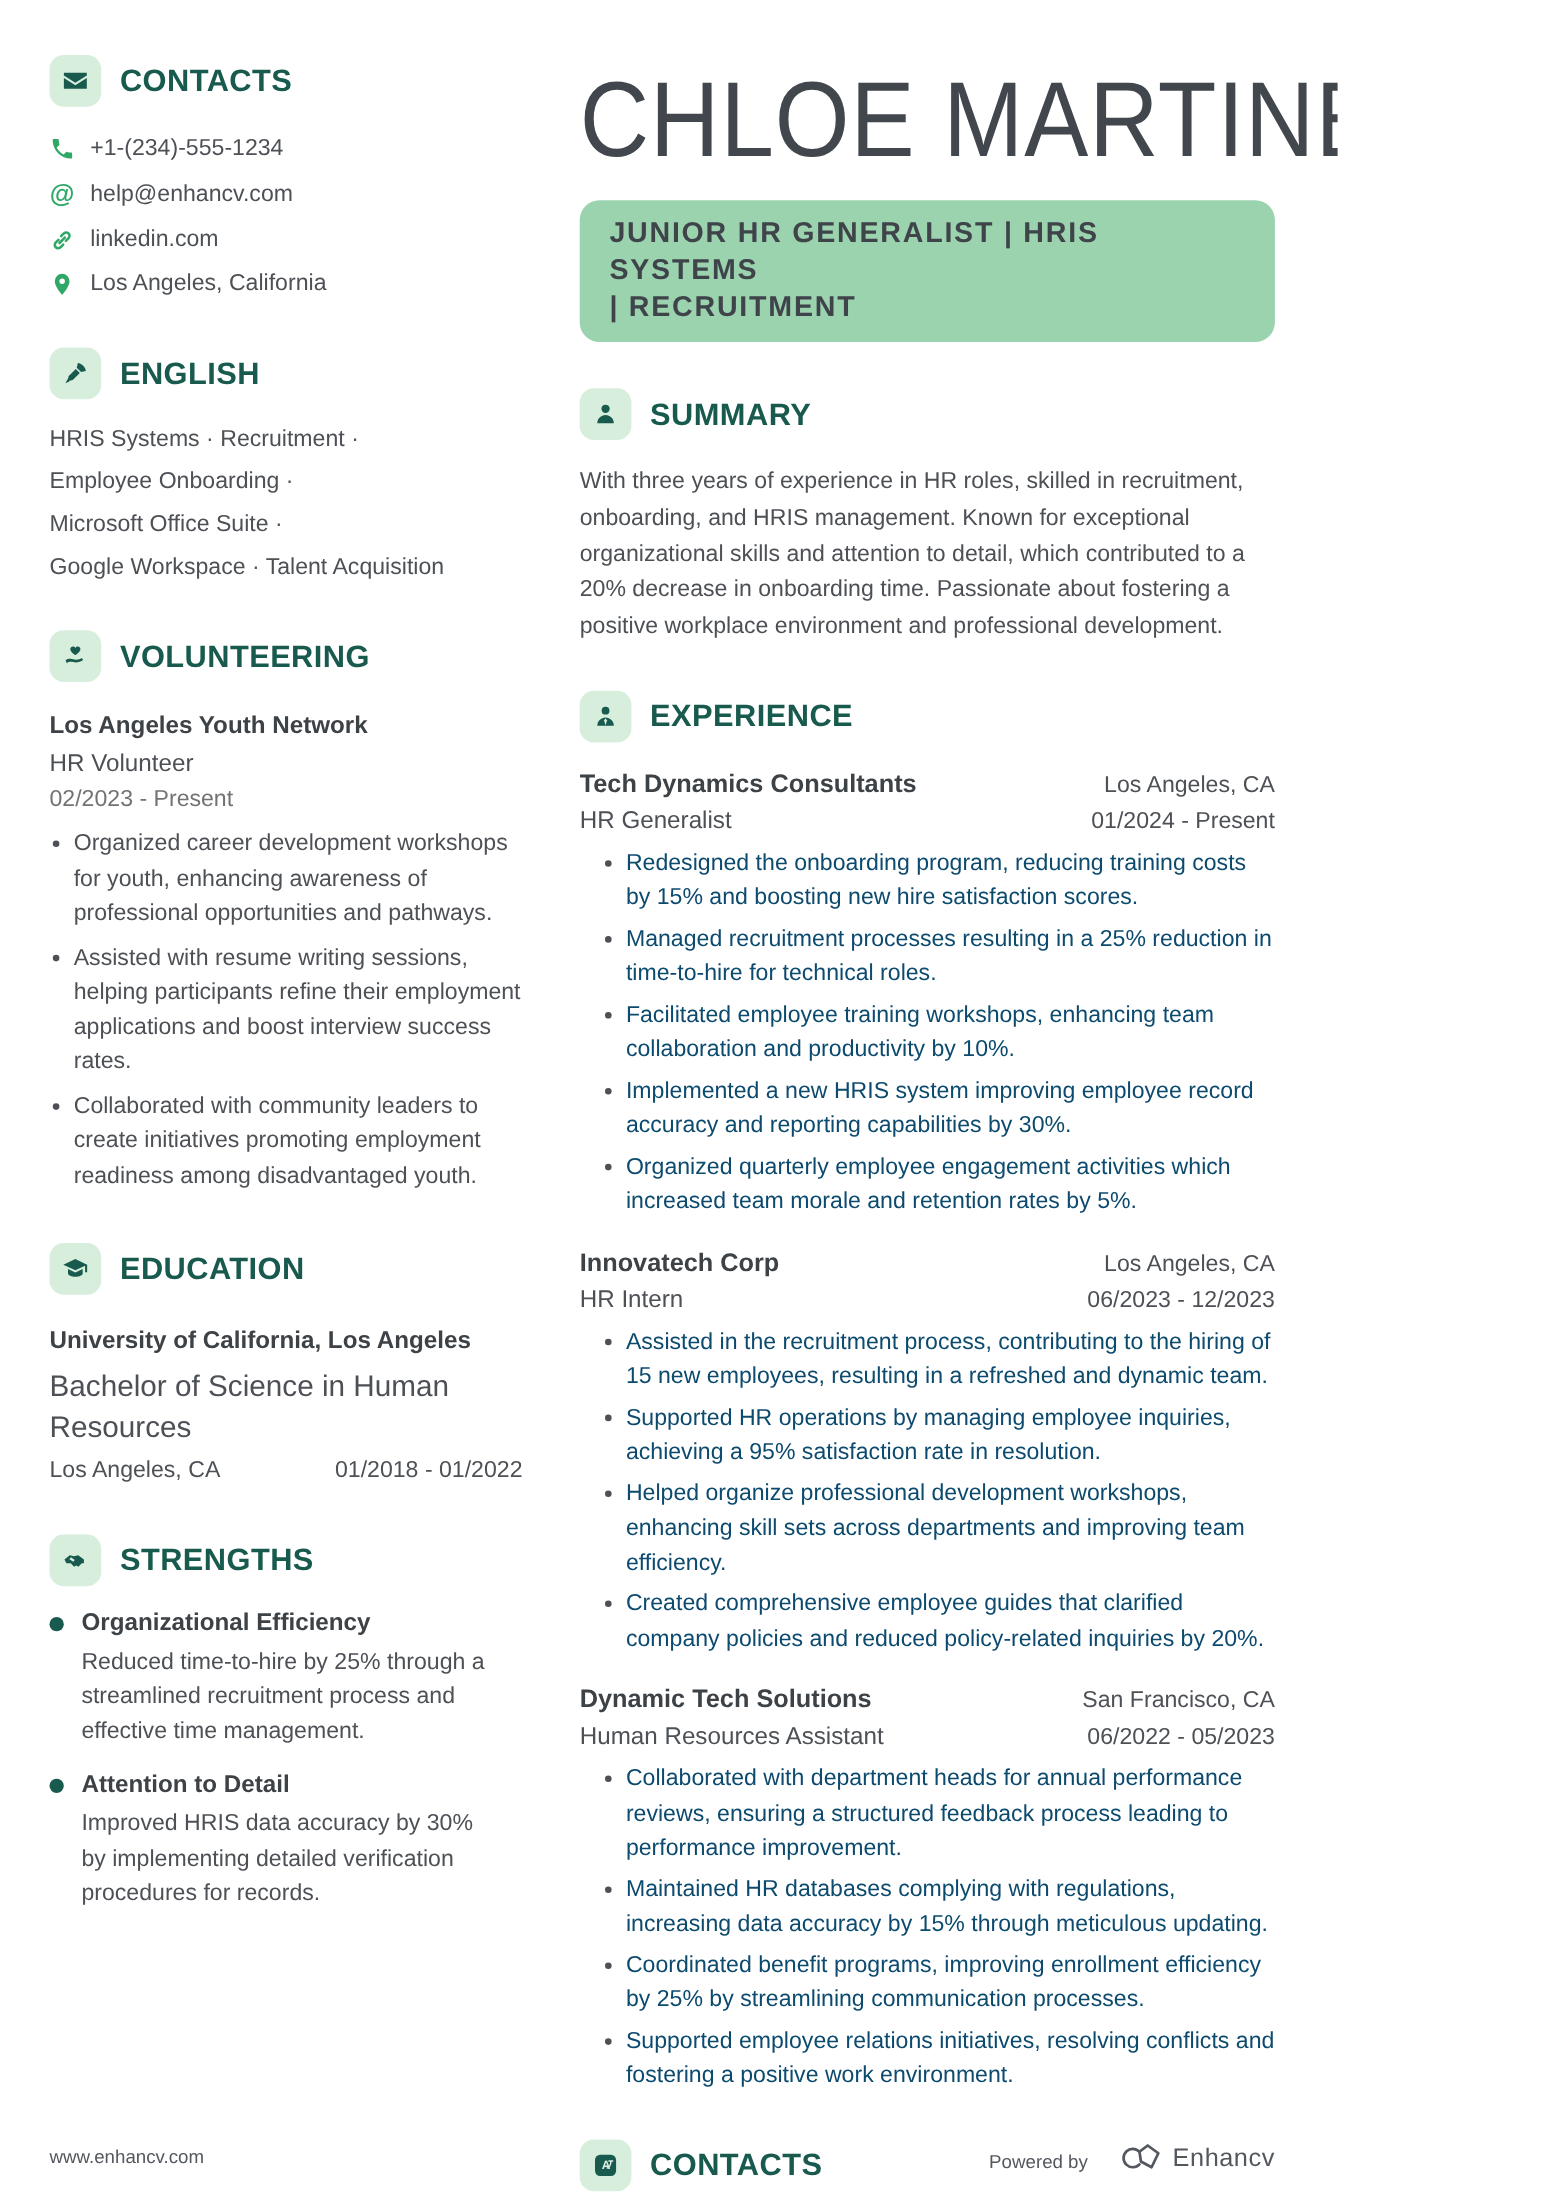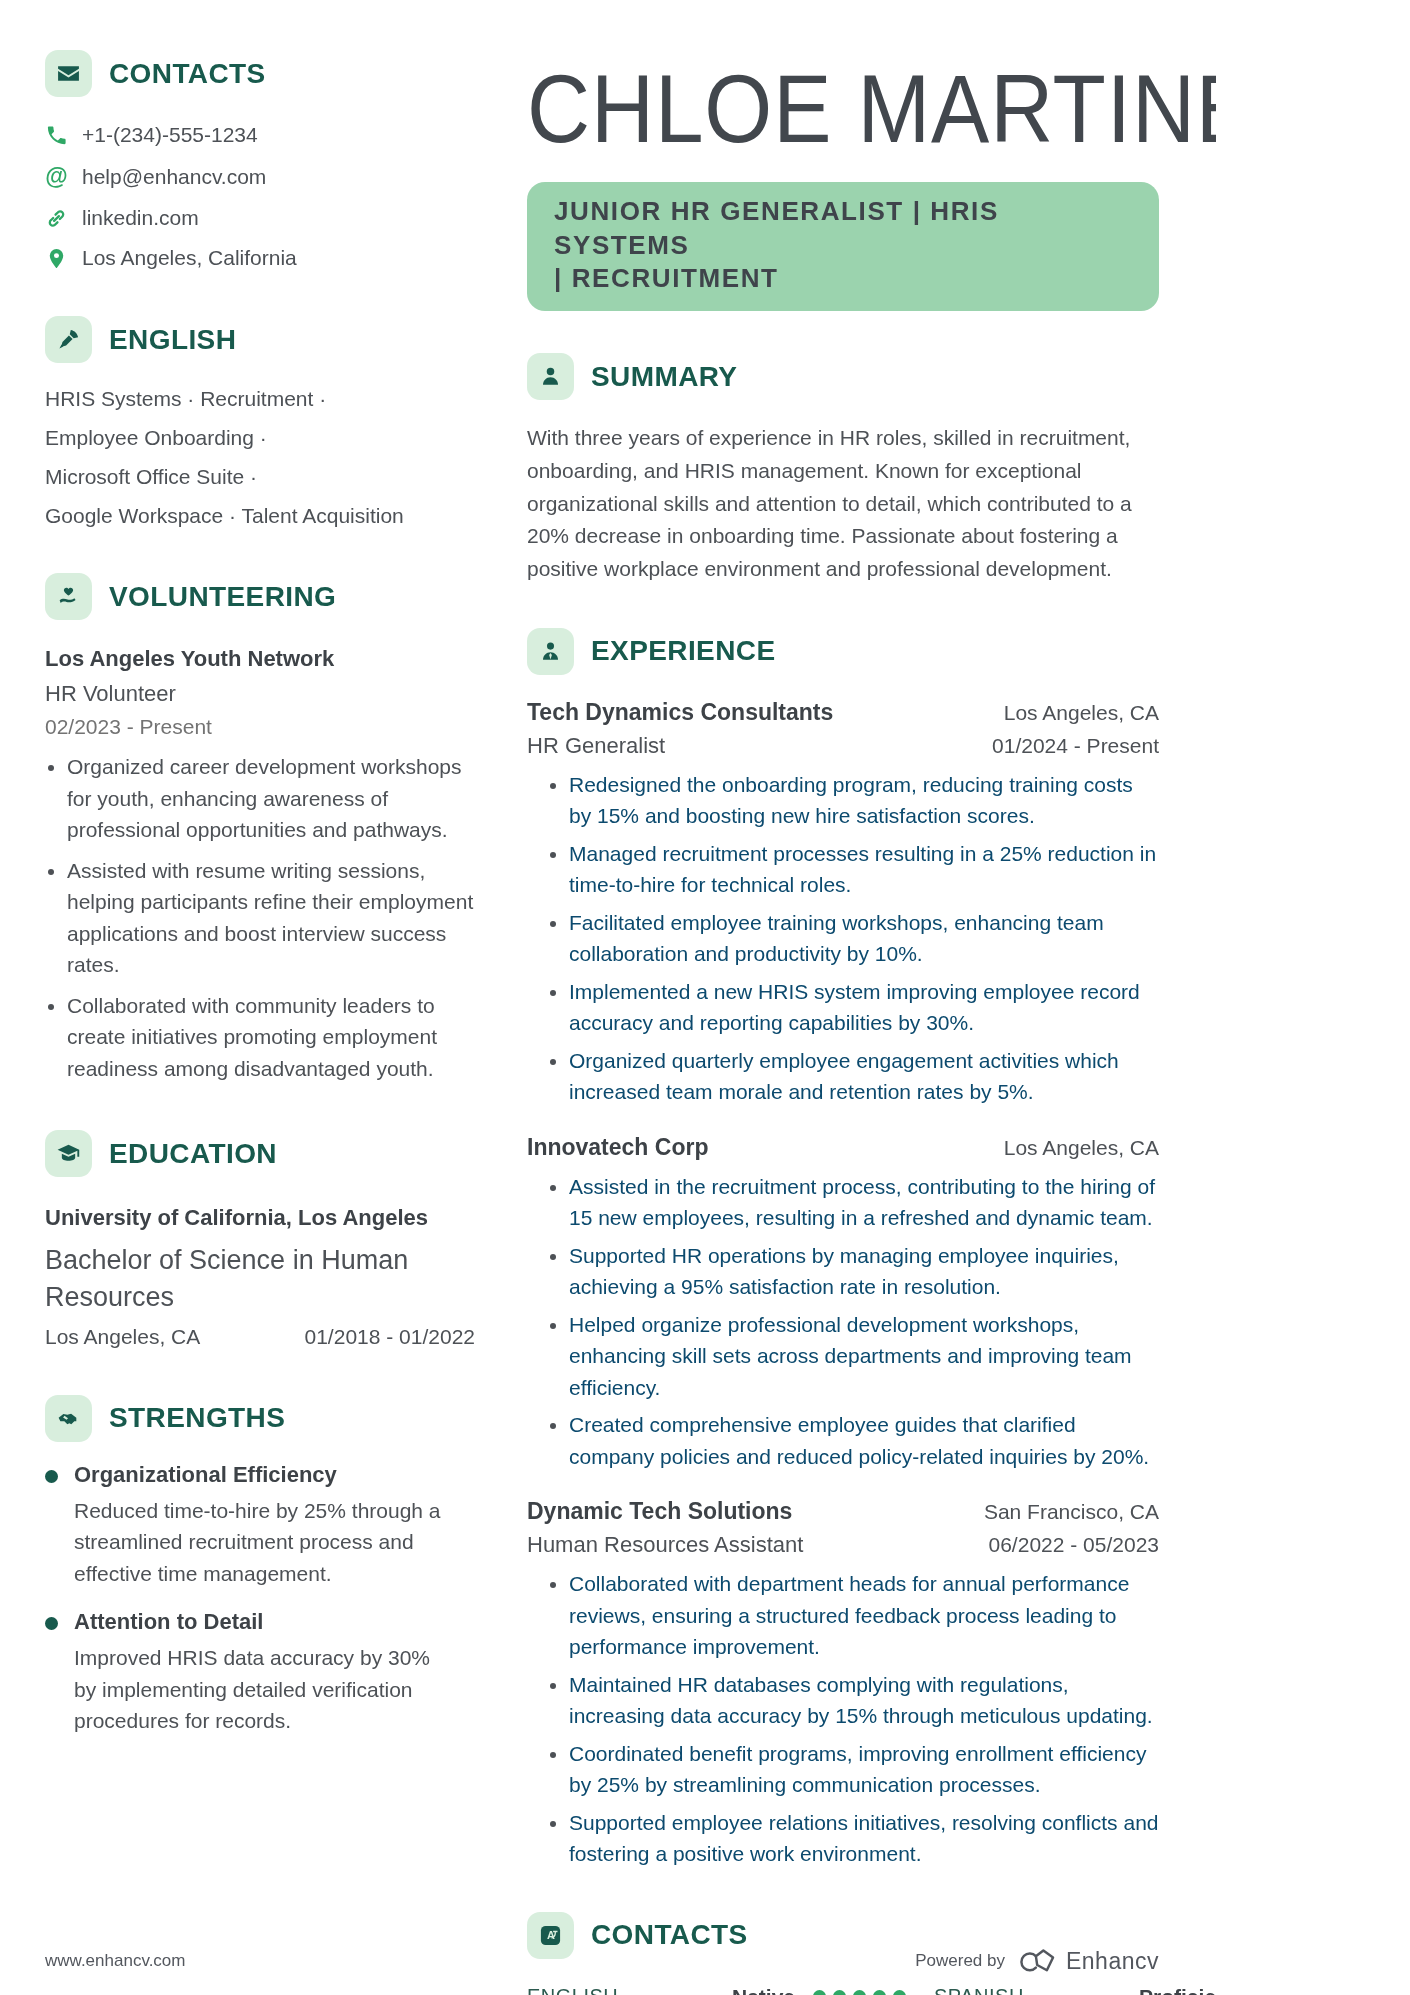--- a/index.html
+++ b/index.html
@@ -72,21 +72,21 @@
   .lang-name { width:205px; font-size:20px; letter-spacing:.5px; color:#2c5a4f; }
   .lang-level { font-size:21px; font-weight:700; color:#3d4247; margin-right:18px; }
   .dots { display:inline-flex; gap:7px; }
   .dots i { width:13px; height:13px; border-radius:50%; background:#dcdfe4; }
   .dots i.filled { background:#2fa866; }
 
   
   .footer { position:absolute; left:45px; right:57px; bottom:19px;
             display:flex; justify-content:space-between; align-items:center; }
   .site { font-size:17px; color:#53575e; }
-  .powered { display:flex; align-items:center; gap:8px; }
+  .powered { display:flex; align-items:flex-end; gap:24px; }
   .powered-label { font-size:17px; color:#53575e; }
   .brand { display:flex; align-items:center; gap:9px; }
   .brand-text { font-size:23px; color:#53575e; letter-spacing:.5px; }
 </style>
 </head>
 <body>
 
 <div class="page">
   <div class="content">
 
@@ -269,20 +269,24 @@
               <li>Facilitated employee training workshops, enhancing team collaboration and productivity by 10%.</li>
               <li>Implemented a new HRIS system improving employee record accuracy and reporting capabilities by 30%.</li>
               <li>Organized quarterly employee engagement activities which increased team morale and retention rates by 5%.</li>
             </ul>
           </div>
 
           <div class="job">
             <div class="job-row">
               <span class="job-company">Innovatech Corp</span>
               <span class="job-location">Los Angeles, CA</span>
+            </div>
+            <div class="job-row">
+              <span class="job-role">HR Intern</span>
+              <span class="job-dates">06/2023 - 12/2023</span>
             </div>
             <ul class="job-bullets">
               <li>Assisted in the recruitment process, contributing to the hiring of 15 new employees, resulting in a refreshed and dynamic team.</li>
               <li>Supported HR operations by managing employee inquiries, achieving a 95% satisfaction rate in resolution.</li>
               <li>Helped organize professional development workshops, enhancing skill sets across departments and improving team efficiency.</li>
               <li>Created comprehensive employee guides that clarified company policies and reduced policy-related inquiries by 20%.</li>
             </ul>
           </div>
 
           <div class="job">

